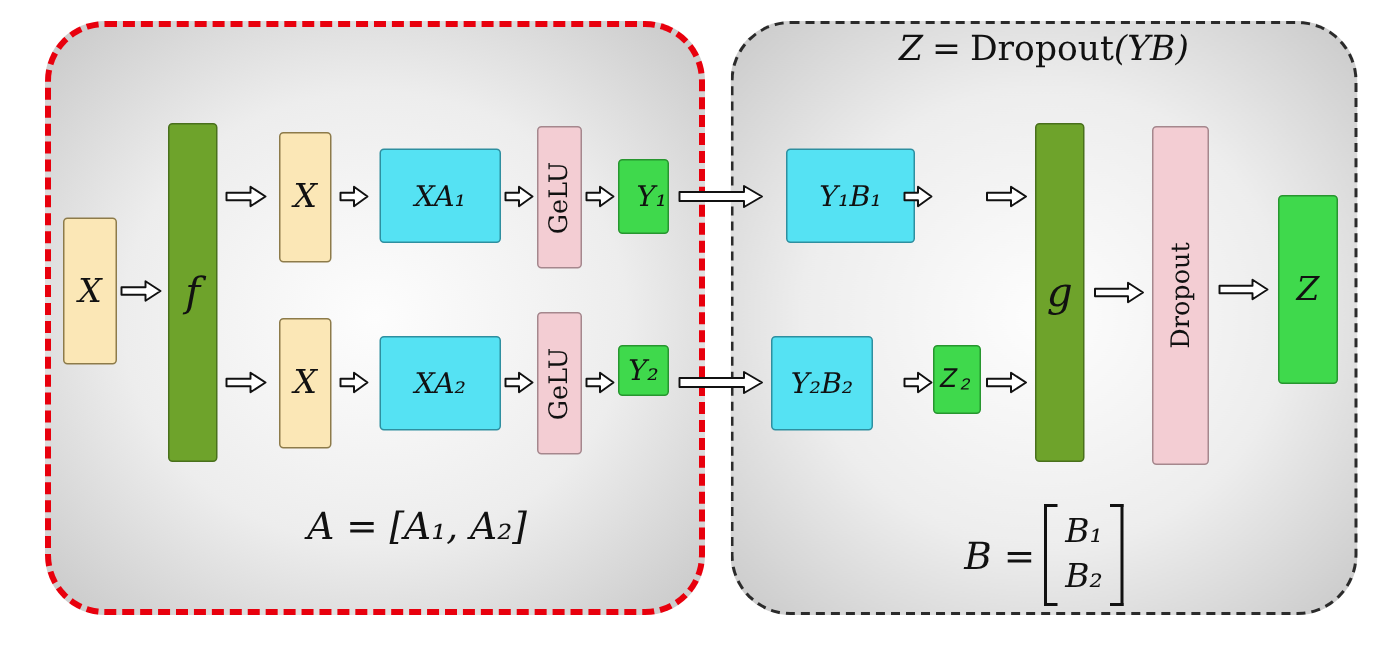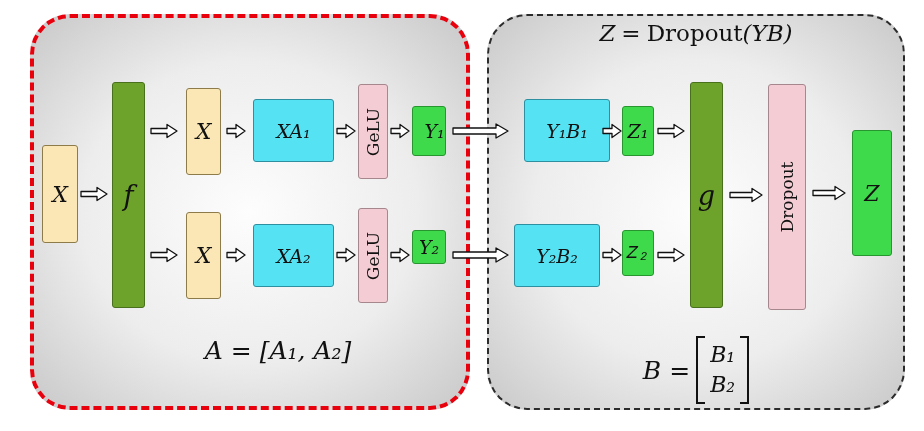--- a/index.html
+++ b/index.html
@@ -70,23 +70,22 @@
   <div class="box pink" style="left:358px; top:208px; width:30px; height:95px;">
     <span class="rot">GeLU</span>
   </div>
 
   <div class="box green" style="left:412px; top:106px; width:34px; height:50px;padding-left:11px;">Y₁</div>
   <div class="box green" style="left:412px; top:230px; width:34px; height:34px;">Y₂</div>
 
   <div class="formula" style="left:30px; top:336px; width:496px;">A = [A₁, A₂]</div>
 
   <div class="box cyan" style="left:514px; top:99px; width:86px; height:63px;margin-left:10px;">Y₁B₁</div>
-  <div class="box cyan" style="left:514px; top:224px; width:86px; height:63px;">Y₂B₂</div>
+  <div class="box cyan" style="left:514px; top:224px; width:68px; height:63px;">Y₂B₂</div>
 
-  <div class="box green" style="left:622px; top:106px; width:32px; height:50px;">Z₁</div>
   <div class="box green" style="left:622px; top:230px; width:32px; height:46px;font-family:Liberation Mono, monospace;">Z₂</div>
 
   <div class="box olive" style="left:690px; top:82px; width:33px; height:226px;">g</div>
 
   <div class="box pink" style="left:768px; top:84px; width:38px; height:226px;">
     <span class="rot">Dropout</span>
   </div>
 
   <div class="box green big" style="left:852px; top:130px; width:40px; height:126px;">Z</div>
 

